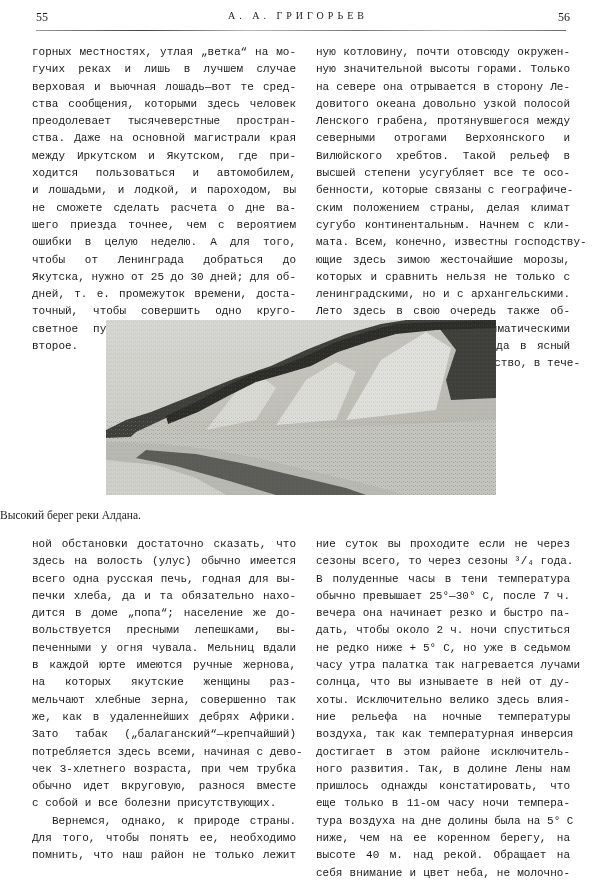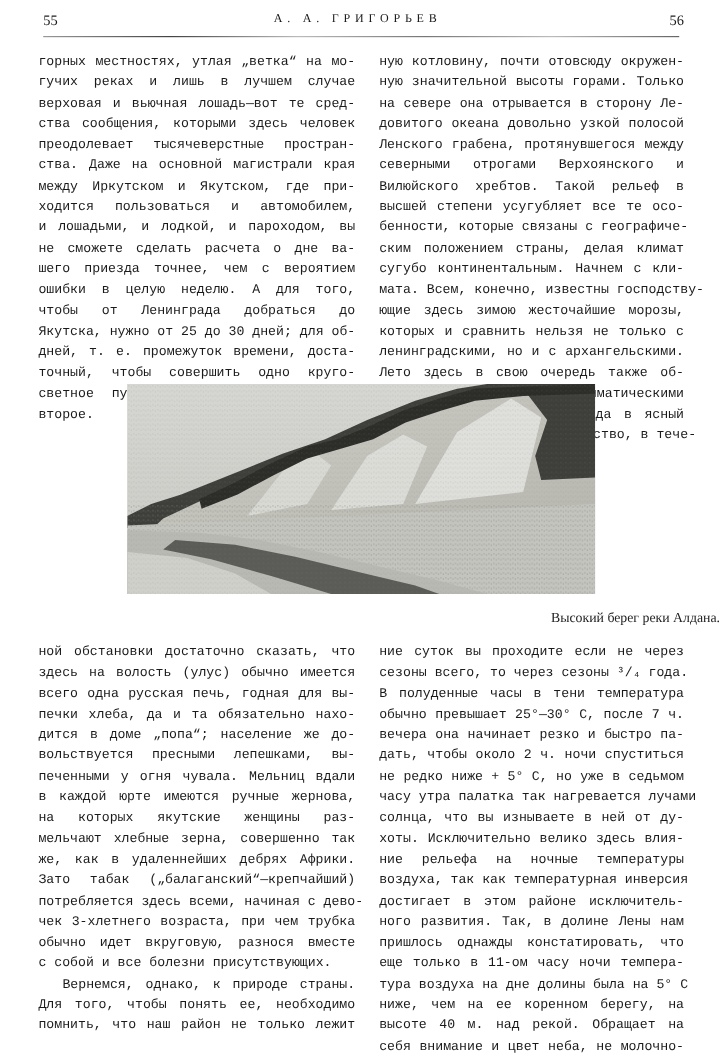--- a/index.html
+++ b/index.html
@@ -17,21 +17,21 @@
   .col .line { display: block; white-space: nowrap; text-align-last: justify; text-align: justify; }
   .col .line.last { text-align-last: left; }
   .col .line.indent { padding-left: 20px; }
   .col-top-left { left: 32px; top: 44px; width: 264px; }
   .col-top-right { left: 316px; top: 44px; width: 254px; }
   .col-bot-left { left: 32px; top: 536px; width: 264px; }
   .col-bot-right { left: 316px; top: 536px; width: 254px; }
   .figure { position: absolute; left: 106px; top: 320px; width: 390px; height: 175px;
             overflow: hidden; background: #d8d8d4; }
   .figure svg { display: block; }
-  .caption { position: absolute; top: 509px; left: 0; width: 600px; text-align: right;
+  .caption { position: absolute; top: 509px; left: 0; width: 600px; text-align: left;
              font-family: "Liberation Serif", serif; font-size: 11.5px; color: #222; }
 </style>
 </head>
 <body>
 
 <div>
   <span class="page-num left">55</span>
   <div class="running-head">А. А. ГРИГОРЬЕВ</div>
   <span class="page-num right">56</span>
   <div class="head-rule"></div>

